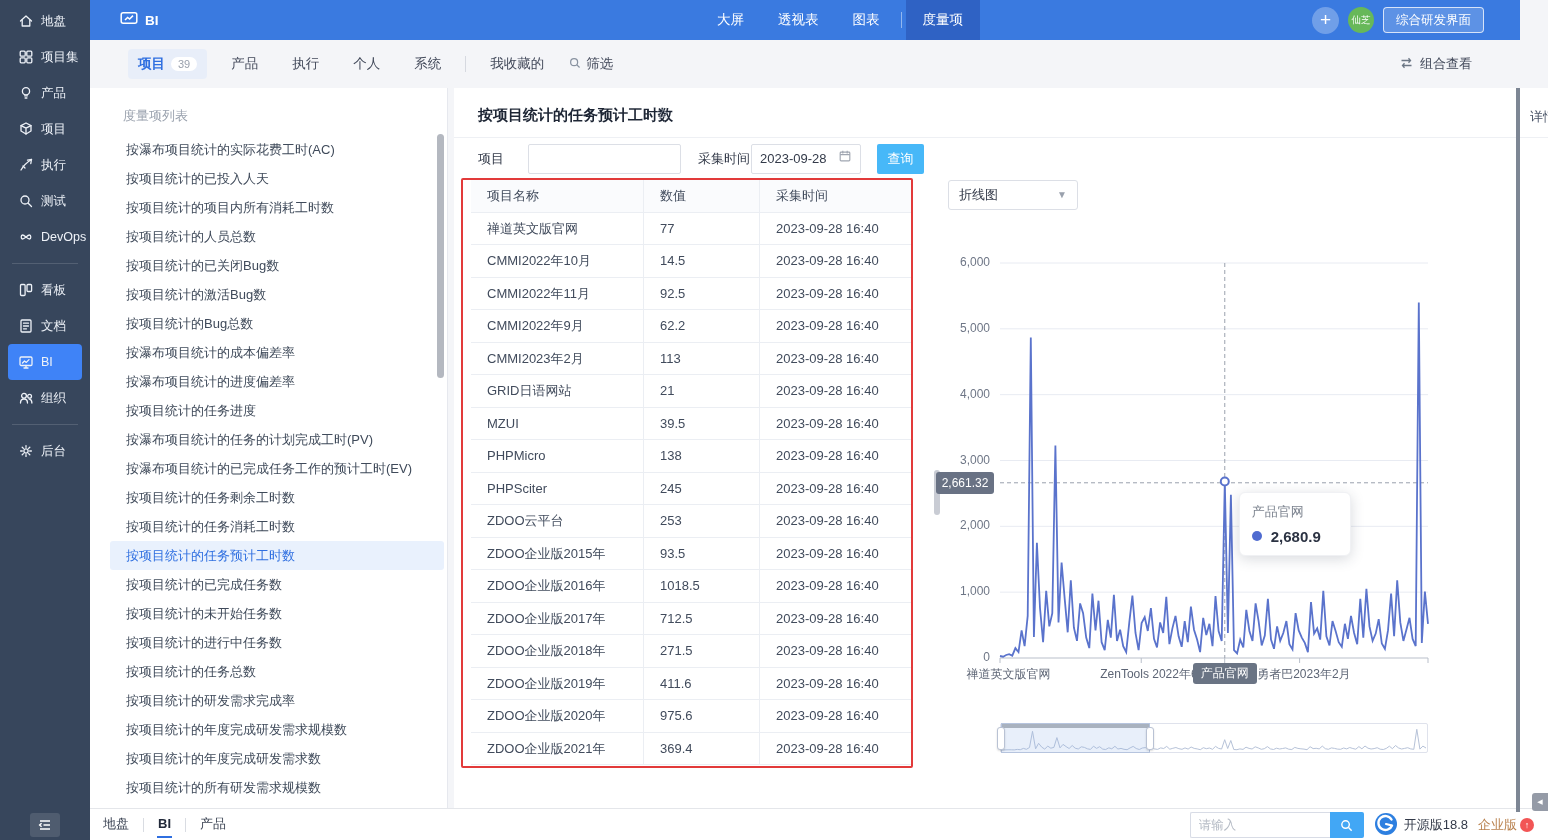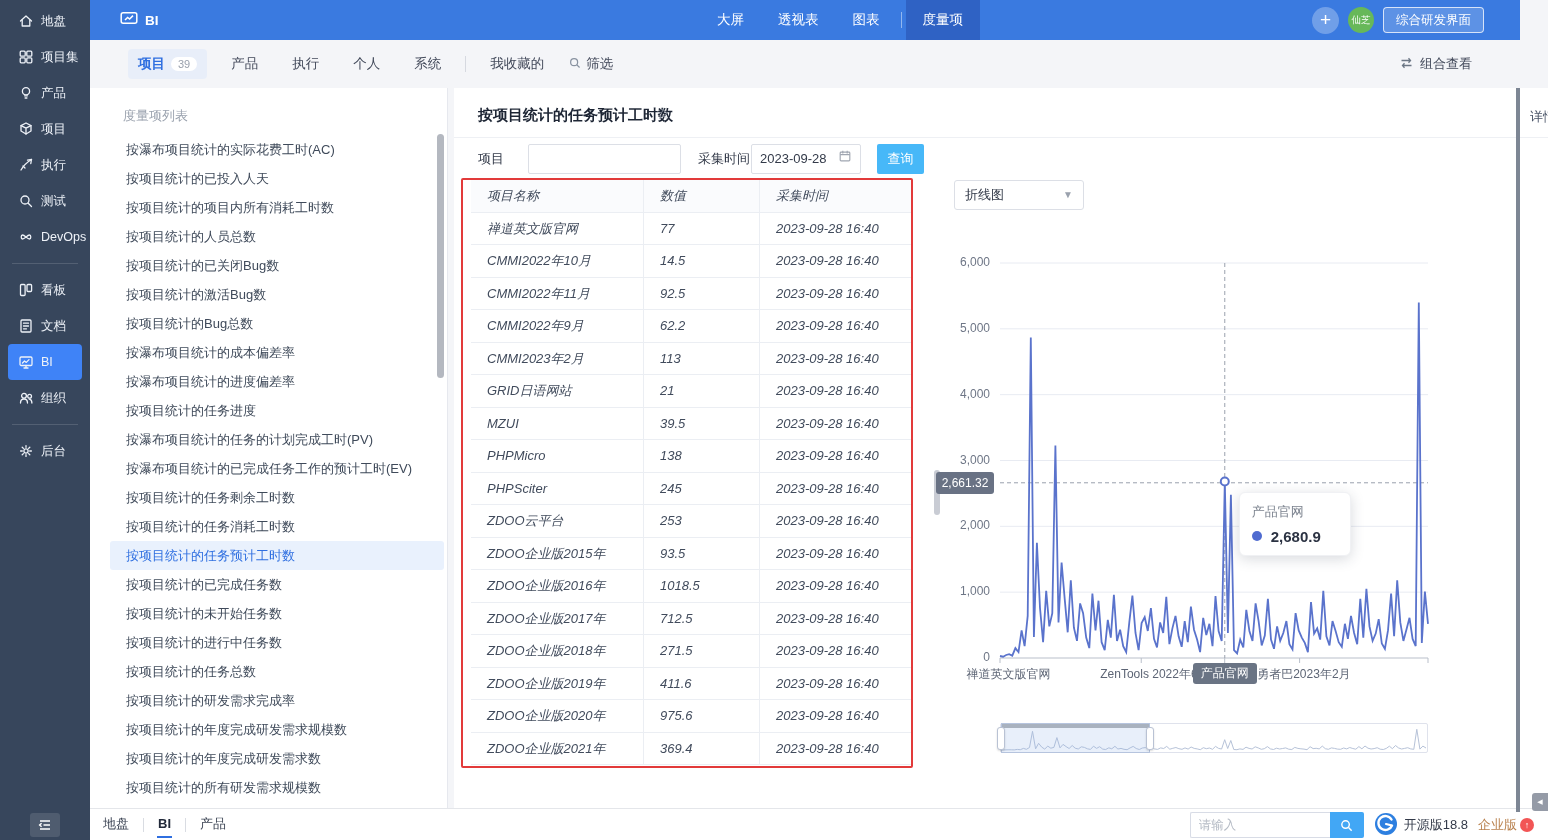--- a/index.html
+++ b/index.html
@@ -68,29 +68,29 @@
     display:flex; align-items:center; justify-content:space-between; cursor:pointer; }
   .f-query { position:absolute; left:423px; top:56px; width:47px; height:30px; background:#47b8f8; color:#fff;
     border:none; border-radius:2px; font-size:13px; cursor:pointer; }
 
   
   .red-box { position:absolute; left:7px; top:90px; width:452px; height:590px;
     border:2px solid #e23a3a; border-radius:2px; pointer-events:none; z-index:6; }
   .tablebox { position:absolute; left:17px; top:92px; width:440px; }
   .trow { display:grid; grid-template-columns:173px 116px 151px; height:32.5px; border-bottom:1px solid #ebeef3; }
   .trow > div { line-height:32px; font-size:13px; color:#414b5c; padding-left:16px; white-space:nowrap; overflow:hidden;
-    border-right:1px solid #ebeef3;font-style:italic; }
+    border-right:1px solid #ebeef3; }
   .trow > div:last-child { border-right:none; }
   .trow.thead > div { color:#414b5c; background:#fafbfd; }
   .table-scroll { position:absolute; left:480px; top:382px; width:6px; height:45px; background:#c9ccd4; border-radius:3px; }
 
   
   .chart-select { position:absolute; left:494px; top:92px; width:130px; height:30px; border:1px solid #dcdfe6;
     border-radius:3px; background:#fff; font-size:13px; color:#333a49; line-height:28px; padding:0 10px;
-    display:flex; align-items:center; justify-content:space-between; cursor:pointer;margin-left:6px; }
+    display:flex; align-items:center; justify-content:space-between; cursor:pointer; }
   .chart-select .caret { color:#9aa1ad; font-size:10px; }
   .chartwrap { position:absolute; left:484px; top:150px; width:560px; height:480px; }
   .ylab { position:absolute; left:0; width:52px; text-align:right; font-size:12px; color:#6e7686; }
   .xlab { position:absolute; top:428px; transform:translateX(-50%); font-size:12px; color:#5d6575; white-space:nowrap; }
   .xlab.badge { background:#6a7484; color:#fff; padding:2px 8px; border-radius:3px; top:425px; z-index:3; }
   .ptr-badge { position:absolute; left:-2px; width:58px; height:22px; background:#697284; color:#fff;
     font-size:12px; line-height:22px; text-align:center; border-radius:3px; z-index:3; }
   .tooltip { position:absolute; left:300px; top:252px; width:112px; background:#fff; border-radius:6px;
     box-shadow:0 3px 14px rgba(40,50,70,0.18); border:1px solid #f0f1f4; padding:10px 12px; z-index:4; }
   .tt-title { font-size:13px; color:#7b828e; margin-bottom:7px; }

